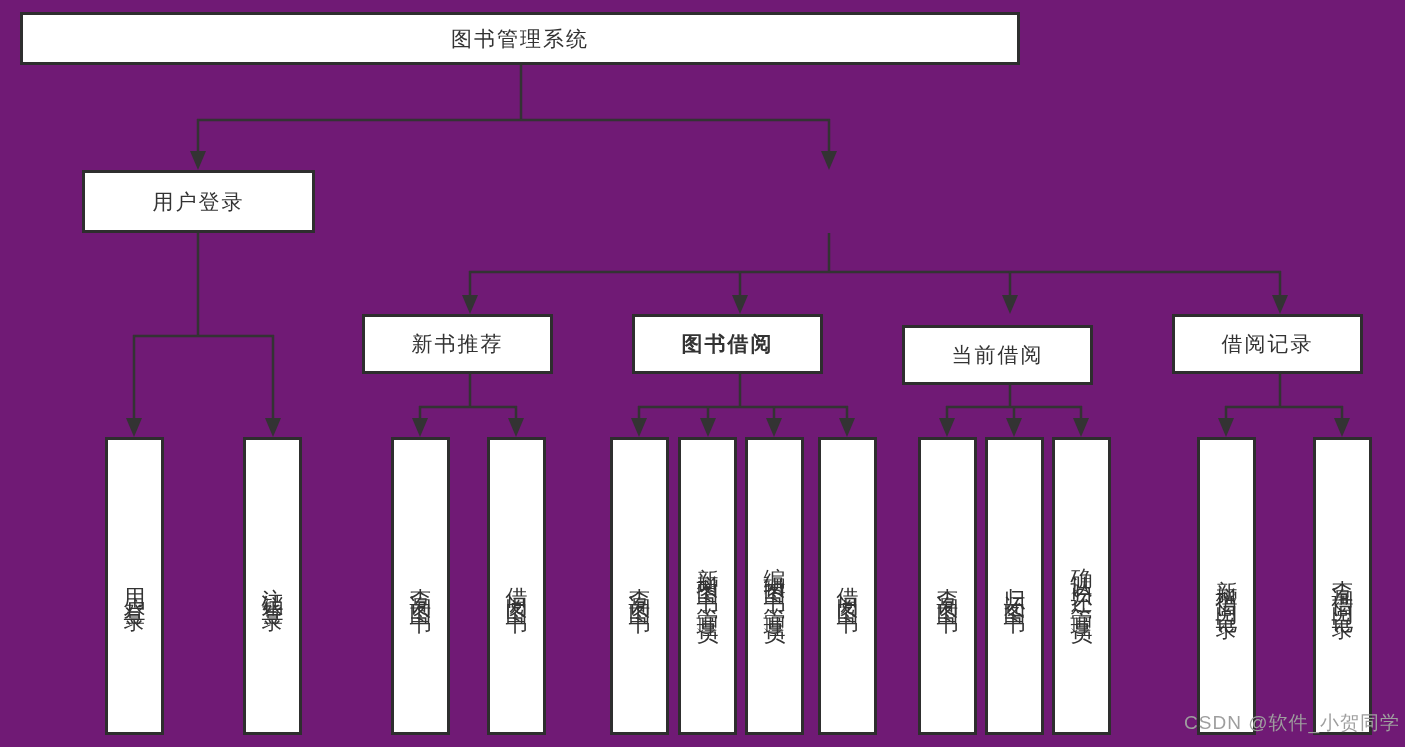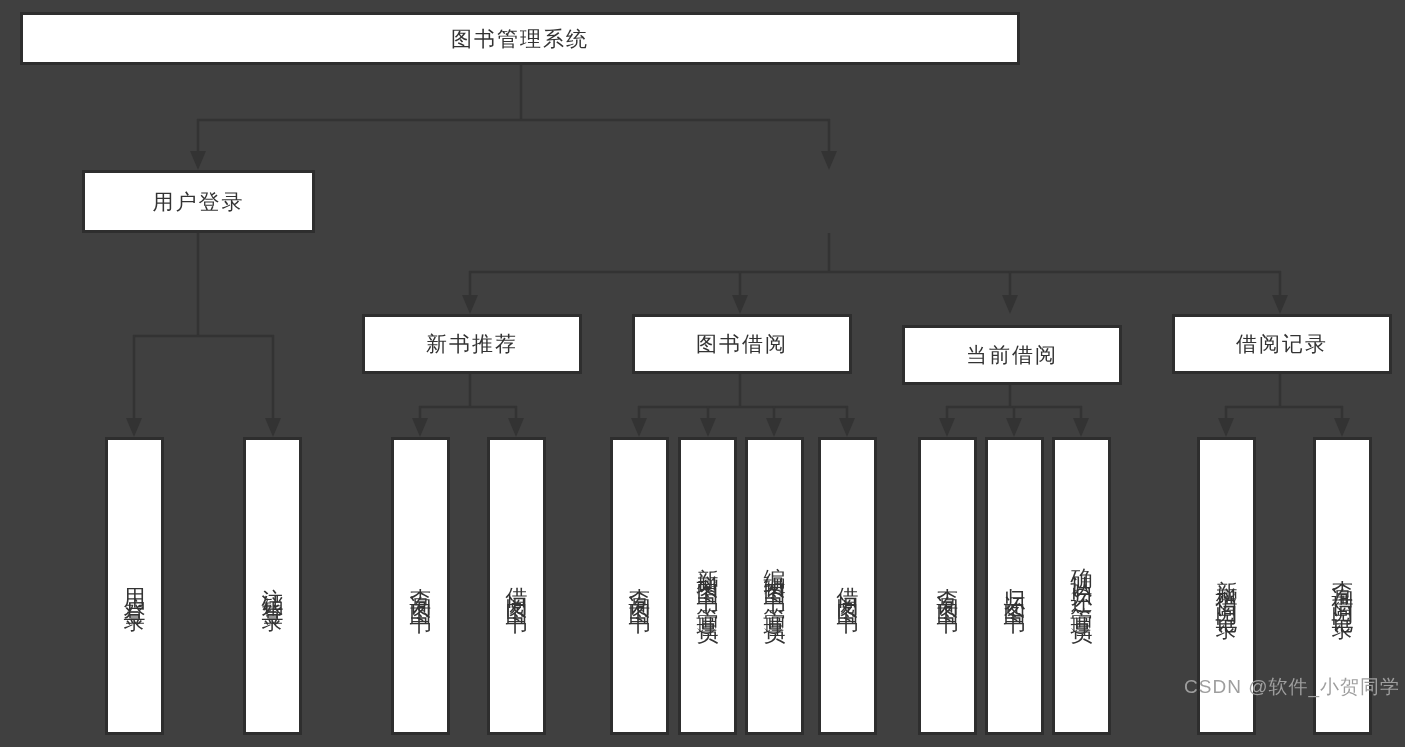--- a/index.html
+++ b/index.html
@@ -1,21 +1,21 @@
 <!DOCTYPE html>
 <html><head>
 <meta charset="utf-8">
 <style>
   html, body { margin: 0; padding: 0; background: #ffffff; }
   * { box-sizing: border-box; }
   .canvas {
     position: relative;
     width: 1405px;
     height: 747px;
-    background: #404040;
+    background: #701a75;
     font-family: "Liberation Sans", sans-serif;
     overflow: hidden;
   }
   .connectors {
     position: absolute;
     left: 0; top: 0;
     width: 1405px; height: 747px;
   }
   .node {
     position: absolute;
@@ -27,34 +27,34 @@
     color: #333333;
     z-index: 2;
   }
   .node-h {
     font-size: 21px;
     letter-spacing: 2px;
     white-space: nowrap;
   }
   .root-box   { left: 20px;  top: 12px;  width: 1000px; height: 53px; }
   .l2-box     { top: 170px; height: 63px; }
-  .l3-box     { top: 314px; height: 60px; width: 220px; }
+  .l3-box     { top: 314px; height: 60px; width: 191px; }
   .leaf-box   { top: 437px; height: 298px; width: 59px; }
   .leaf-box .vtext {
     writing-mode: vertical-rl;
     text-orientation: mixed;
     font-size: 22px;
     letter-spacing: 8px;
     line-height: 1;
     color: #333333;
   }
   .watermark {
     position: absolute;
     right: 5px;
-    top: 674px;
+    top: 710px;
     font-size: 19px;
     color: #9e9e9e;
     letter-spacing: 1px;
     z-index: 3;
     white-space: nowrap;
   }
 </style>
 </head>
 <body>
 
@@ -126,21 +126,21 @@
     <span>图书管理系统</span>
   </div>
 
   <div class="node l2-box node-h" style="left:82px;width:233px;">
     <span>用户登录</span>
   </div>
 
   <div class="node l3-box node-h" style="left:362px;">
     <span>新书推荐</span>
   </div>
-  <div class="node l3-box node-h" style="left:632px;">
+  <div class="node l3-box node-h" style="left:632px;font-weight:bold;">
     <span>图书借阅</span>
   </div>
   <div class="node l3-box node-h" style="left:902px;margin-top:11px;">
     <span>当前借阅</span>
   </div>
   <div class="node l3-box node-h" style="left:1172px;">
     <span>借阅记录</span>
   </div>
 
   <div class="node leaf-box" style="left:105px;">

